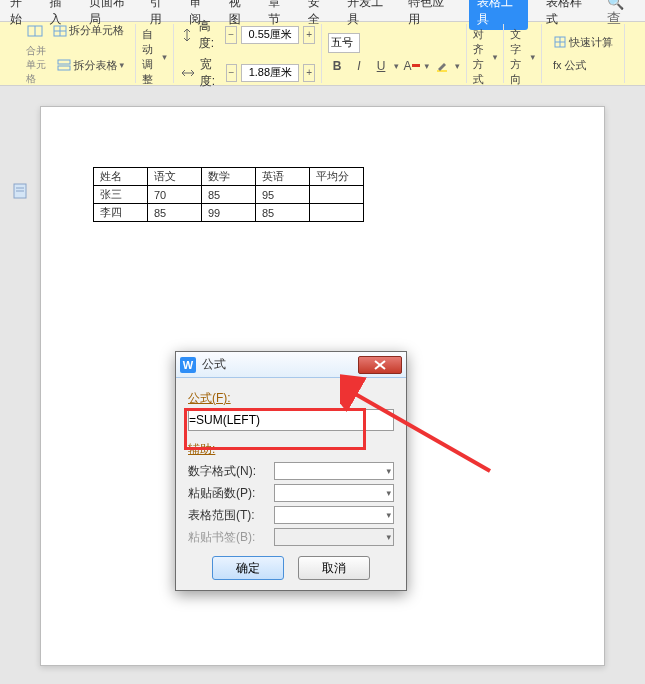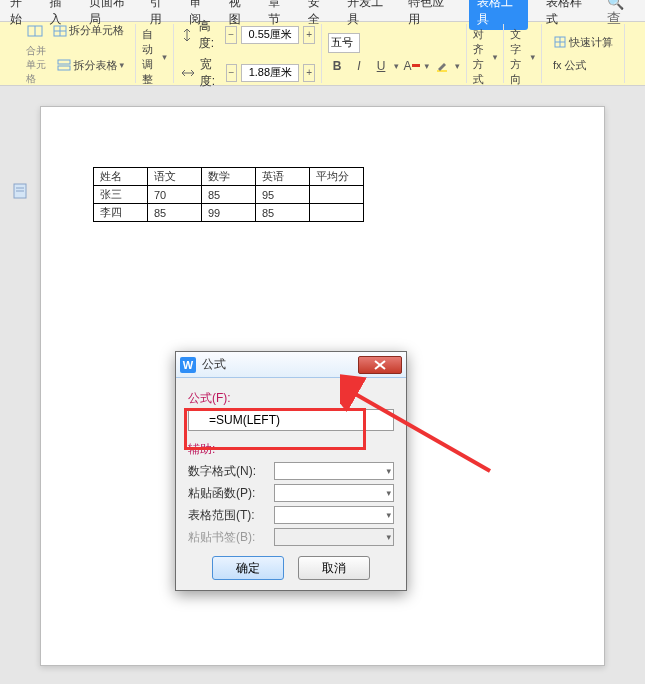--- a/index.html
+++ b/index.html
@@ -142,26 +142,26 @@
   .dlg-close {
     margin-left:auto;
     width: 44px; height: 18px;
     background: linear-gradient(#e67a73,#c53a2a);
     border:1px solid #8a2a1f;
     border-radius:2px;
     color:#fff;
     display:flex; align-items:center; justify-content:center;
   }
   .dlg-body { padding: 8px 12px 10px 12px; }
-  .dlg-label { margin: 4px 0 2px 0; color:#be185d; }
+  .dlg-label { margin: 4px 0 2px 0; color:#a16207;text-decoration:underline; }
   .formula-input {
     width: 100%;
     border:1px solid #9b9b9b;
     height: 22px;
-    padding: 2px 20px;
+    padding: 2px 0;
     font-size: 12px;
     background:#fff;
   }
   .highlight-box {
     border: 3px solid #e33;
     position: absolute;
     left: 8px; top: 30px;
     width: 182px; height: 42px;
     pointer-events:none;
   }

